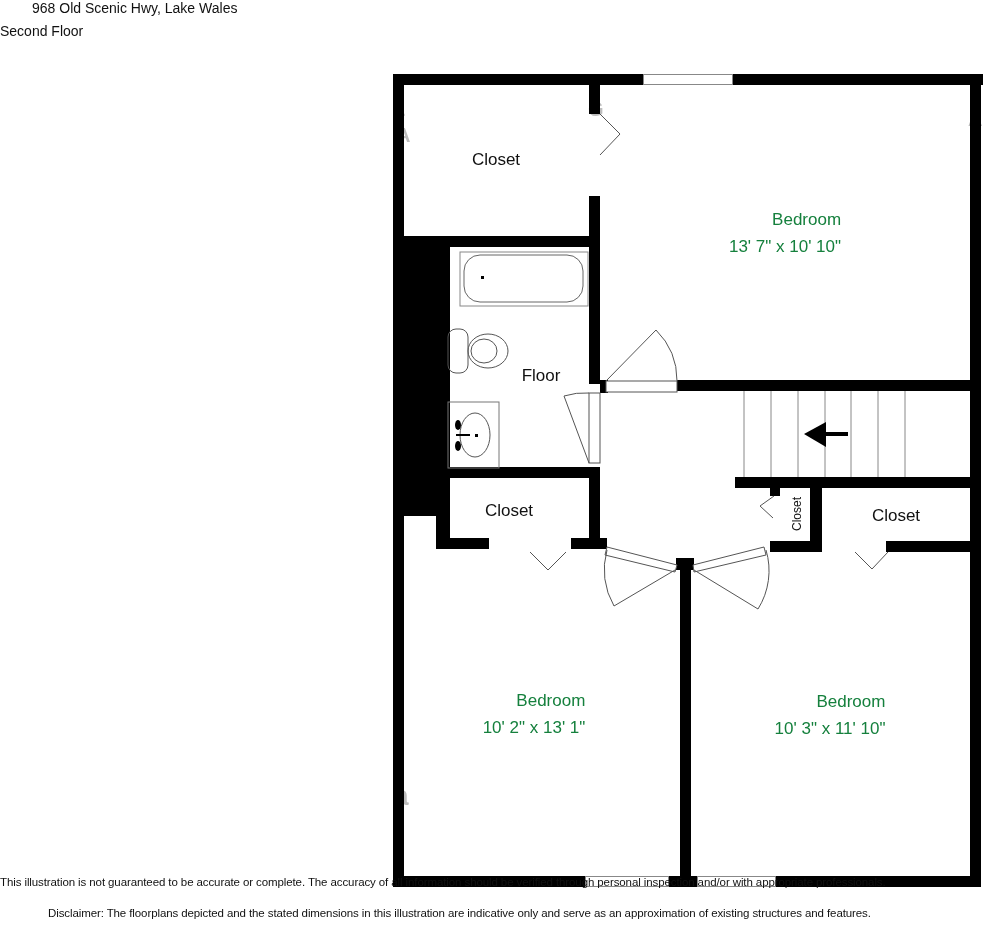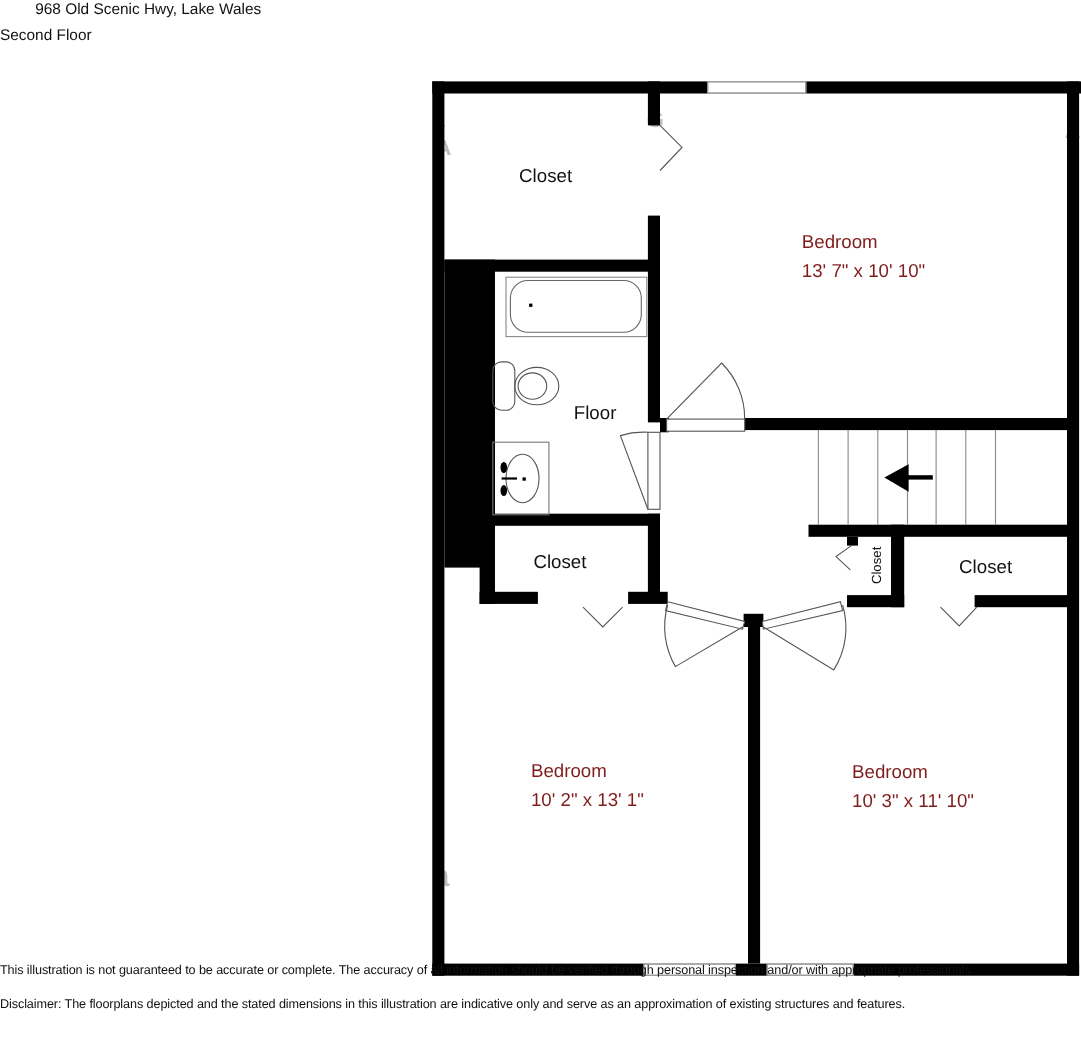--- a/index.html
+++ b/index.html
@@ -1,21 +1,21 @@
 <!DOCTYPE html>
 <html><head>
 <meta charset="utf-8">
 <style>
   html,body{margin:0;padding:0;background:#fff;}
   body{width:983px;height:946px;position:relative;overflow:hidden;font-family:"Liberation Sans",sans-serif;color:#000;}
   .hdr{position:absolute;left:0;font-size:14px;line-height:16px;color:#111;}
   .disc{position:absolute;left:0;font-size:11.5px;line-height:13px;color:#111;white-space:nowrap;letter-spacing:-0.1px;}
   .w{position:absolute;background:#000;}
   .win{position:absolute;background:#fff;border:1px solid #888;box-sizing:border-box;}
-  .lbl{position:absolute;text-align:left;font-size:17px;line-height:27px;color:#7f1d1d;white-space:nowrap;transform:translateX(-50%);}
+  .lbl{position:absolute;text-align:right;font-size:17px;line-height:27px;color:#15803d;white-space:nowrap;transform:translateX(-50%);}
   .lbl-s{position:absolute;font-size:17px;color:#111;white-space:nowrap;transform:translateX(-50%);}
   .vert{position:absolute;font-size:12px;color:#111;white-space:nowrap;transform:rotate(-90deg);transform-origin:center;}
   svg.ov{position:absolute;left:0;top:0;}
   .wm{position:absolute;color:#bdbdbd;font-size:20px;font-weight:bold;}
 </style>
 </head>
 <body>
 
 <div class="hdr" style="top:0px;padding-left:32px;">968 Old Scenic Hwy, Lake Wales</div>
 <div class="hdr" style="top:23px;">Second Floor</div>
@@ -137,14 +137,14 @@
     <div>Bedroom</div>
     <div>10' 2" x 13' 1"</div>
   </div>
 
   <div class="lbl" style="left:830px;top:688px;">
     <div>Bedroom</div>
     <div>10' 3" x 11' 10"</div>
   </div>
 </div>
 
-<div class="disc" style="top:907px;">Disclaimer: The floorplans depicted and the stated dimensions in this illustration are indicative only and serve as an approximation of existing structures and features.</div>
+<div class="disc" style="top:907px;margin-left:48px;">Disclaimer: The floorplans depicted and the stated dimensions in this illustration are indicative only and serve as an approximation of existing structures and features.</div>
 <div class="disc" style="top:876px;">This illustration is not guaranteed to be accurate or complete. The accuracy of all information should be verified through personal inspection and/or with appropriate professionals.</div>
 
 </body></html>

